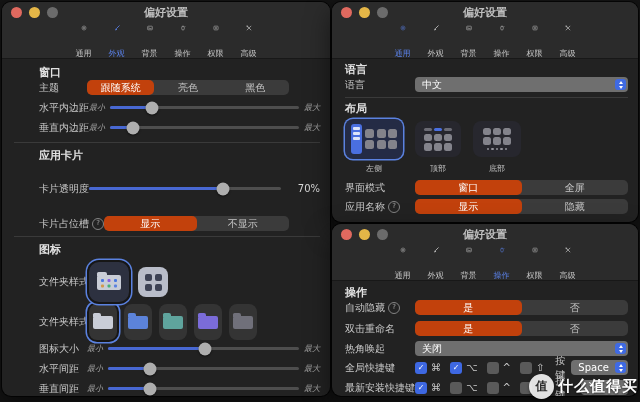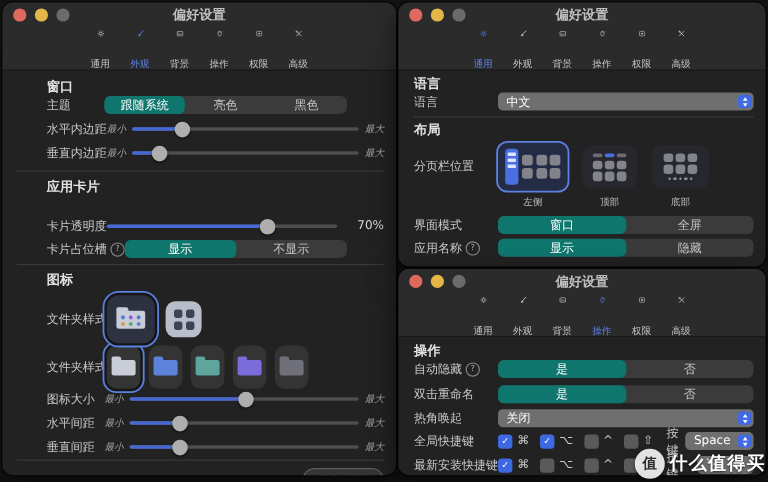--- a/index.html
+++ b/index.html
@@ -24,21 +24,21 @@
   #win-general .content{padding:4px 10px 0 13px;}
   #win-actions .content{padding:5px 10px 0 13px;}
   .sechdr{font-size:11px;font-weight:600;color:#e2e2e2;height:14px;line-height:14px;}
   .row{display:flex;align-items:center;height:15px;}
   .lbl{font-size:10px;color:#c9c9c9;white-space:nowrap;display:flex;align-items:center;}
   #win-appearance .lbl{flex:0 0 48px;}
   #win-general .lbl,#win-actions .lbl{flex:0 0 70px;}
   .help{width:10px;height:10px;border-radius:50%;border:1px solid #838383;color:#a8a8a8;font-size:7px;line-height:9px;text-align:center;margin-left:3px;flex:none;}
   .seg{flex:1;display:flex;background:#3b3b3b;border-radius:5px;height:15px;}
   .opt{flex:1;display:flex;align-items:center;justify-content:center;font-size:10px;color:#c6c6c6;border-radius:5px;}
-  .opt.sel{background:#0f766e;color:#ffffff;}
+  .opt.sel{background:#c2410c;color:#ffffff;}
   #win-appearance .seg{margin-right:31px;}
   .slider{flex:1;display:flex;align-items:center;gap:5px;}
   .mm{font-size:8px;color:#a6a6a6;flex:none;font-style:italic;}
   .track{flex:1;position:relative;height:3px;background:#4e4e4e;border-radius:1.5px;}
   .fill{position:absolute;left:0;top:0;bottom:0;background:#4868d2;border-radius:1.5px;}
   .thumb{position:absolute;top:50%;width:13px;height:13px;border-radius:50%;background:#aeaeae;transform:translate(-50%,-50%);box-shadow:0 1px 2px rgba(0,0,0,.6);}
   .pctv{flex:none;width:34px;text-align:right;font-size:10px;color:#d8d8d8;}
   .dd{flex:1;height:15px;background:#6f6f6f;border-radius:4px;display:flex;align-items:center;padding:0 2px 0 7px;font-size:10px;color:#fff;}
   .dd .ddtext{flex:1;text-align:left;}
   .dd.small{flex:none;width:48px;}
@@ -218,21 +218,21 @@
         <span class="lbl">卡片透明度</span>
         <div class="slider">
           <div class="track">
             <div class="fill" style="width: 70%;"></div>
             <div class="thumb" style="left: 70%;"></div>
           </div>
           <span class="pctv">70%</span>
         </div>
       </div>
 
-      <div class="row" style="margin-top:4px;">
+      <div class="row" style="margin-top:20px;">
         <span class="lbl">
             <span>卡片占位槽</span>
             <span class="help">?</span>
           </span>
         <div class="seg">
           <div class="opt sel">显示</div>
           <div class="opt">不显示</div>
         </div>
       </div>
 
@@ -372,21 +372,20 @@
         <div class="dd">
           <span class="ddtext">中文</span>
           <span class="stepper"></span>
         </div>
       </div>
 
       <div class="divider" style="margin-top:5px;"></div>
       <div class="sechdr" style="margin-top:4px;">布局</div>
 
       <div class="row" style="margin-top:3px;height:54px;align-items:flex-start;">
-        <span class="lbl" style="height:40px;">分页栏位置</span>
         <div class="ptiles">
           <div class="ptrow">
             <div class="ptile psel pt1">
               <span class="pt-sidebar">
                   <i></i>
                   <i></i>
                   <i></i>
                 </span>
               <span class="pt-grid">
                   <i></i>

